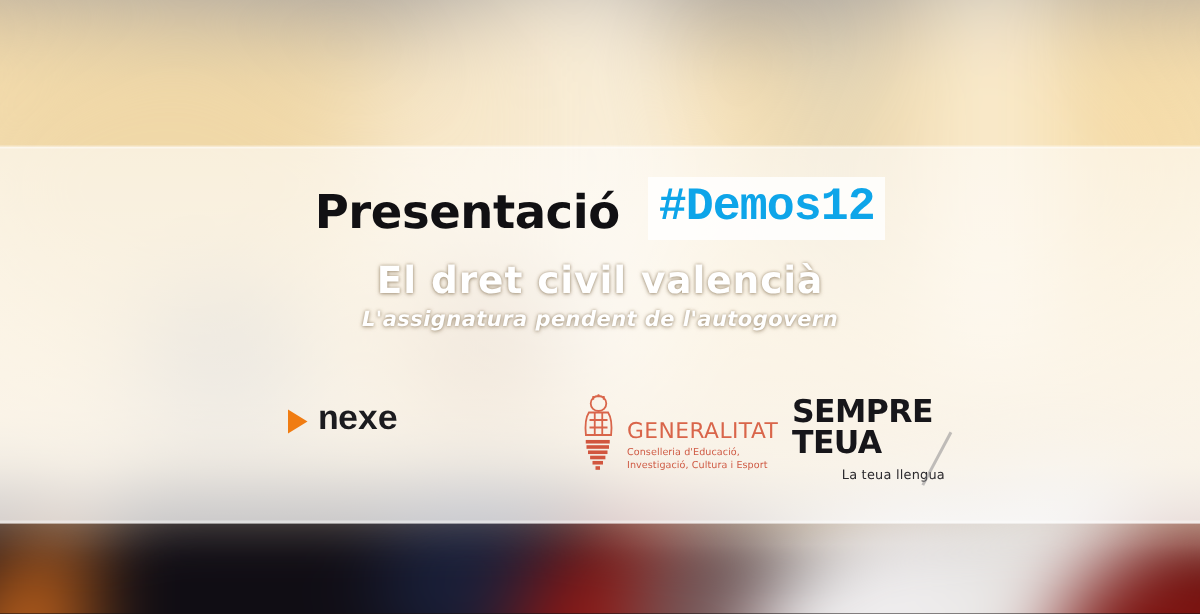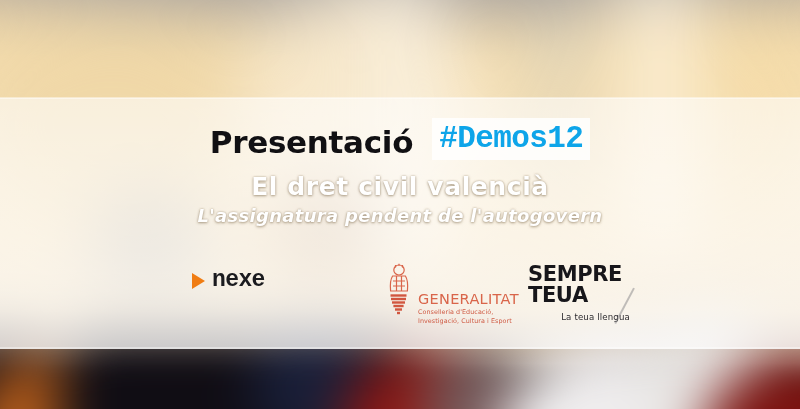--- a/index.html
+++ b/index.html
@@ -131,21 +131,21 @@
     font-size:25px;
     color:#ffffff;
     letter-spacing:.6px;
     text-shadow:0 1px 3px rgba(120,100,70,.55), 0 0 2px rgba(150,130,100,.6);
   }
   #subtitle-sub {
     margin-top:4px;
     font-family:"DejaVu Sans", sans-serif;
     font-style:italic;
     font-weight:700;
-    font-size:18px;
+    font-size:14px;
     color:#ffffff;
     letter-spacing:.3px;
     text-shadow:0 1px 3px rgba(120,100,70,.55), 0 0 2px rgba(150,130,100,.6);
   }
 
   
   #logo-row {
     position:absolute; left:0; top:160px; width:800px; height:74px;
   }
 
@@ -169,21 +169,21 @@
   }
   #nexe-line2 {
     font-family:Liberation Mono, monospace;
     font-weight:700; font-size:23px; color:#1b1b1f;
     letter-spacing:-.6px; line-height:25px;
   }
 
   
   #logo-gva {
     position:absolute; left:386px; top:3px; width:128px; height:64px;
-    display:flex; align-items:flex-end; gap:6px;
+    display:flex; align-items:center; gap:6px;
   }
   #gva-emblem { width:26px; height:62px; flex:0 0 26px; }
   #gva-text { padding-top:7px; }
   #gva-line1, #gva-line2 {
     font-family:"DejaVu Sans", sans-serif;
     font-weight:400; font-size:14.5px;
     color:#d9654a; letter-spacing:.3px; line-height:16px;
   }
   #gva-sub1, #gva-sub2 {
     font-family:"DejaVu Sans", sans-serif;

